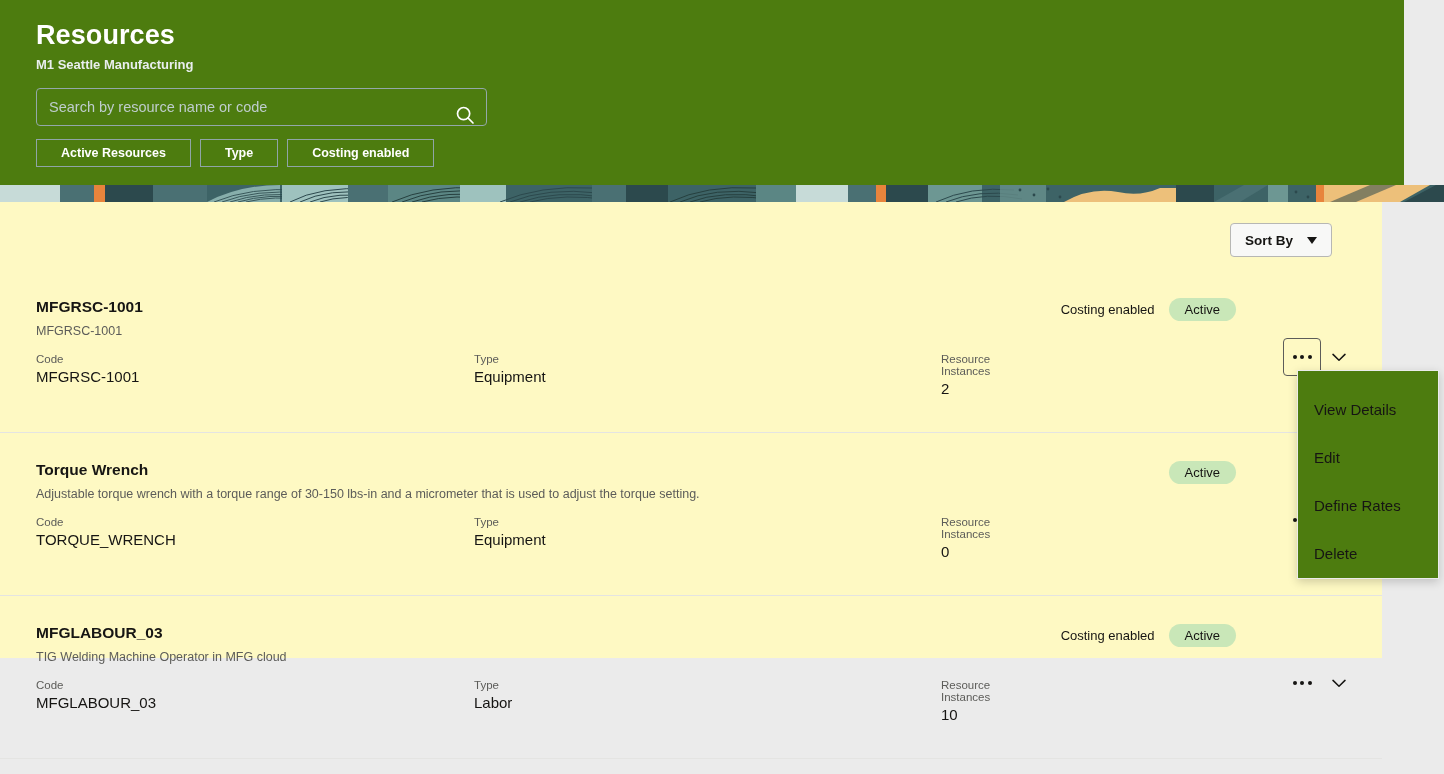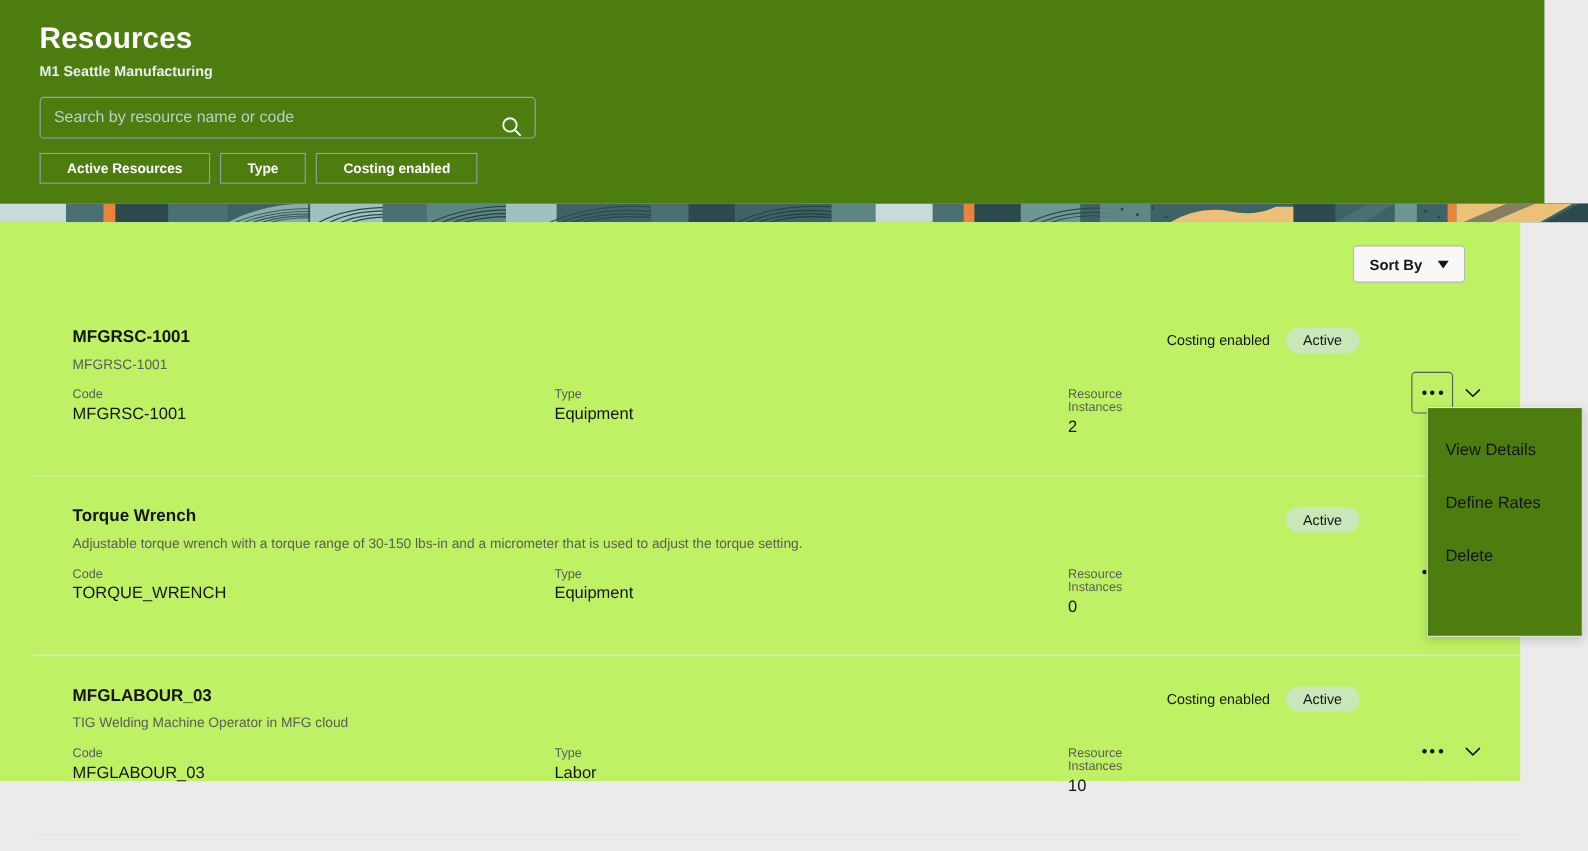--- a/index.html
+++ b/index.html
@@ -55,23 +55,22 @@
 
   
   .banner {
     position: absolute; left: 0; top: 185px; width: 1444px; height: 17px;
     overflow: hidden; background: #3d6366;
   }
   .banner svg { display: block; }
 
   
   .panel {
-    position: absolute; left: 0; top: 202px; width: 1382px; height: 508px;
-    background: #bef264;
-    padding-left: 30px;
+    position: absolute; left: 0; top: 202px; width: 1382px; height: 456px;
+    background: #fef9c3;
   }
   .toolbar { position: relative; height: 68px; }
   .sortby-btn {
     position: absolute; right: 50px; top: 21px;
     height: 34px; padding: 0 14px; background: #f8f8f7;
     border: 1px solid #b7b7b4; border-radius: 4px; cursor: pointer;
     display: flex; align-items: center; gap: 14px;
     font-family: inherit; font-size: 13.5px; font-weight: bold; color: #161513;
   }
   .caret-down {
@@ -347,17 +346,18 @@
             <path d="M1 1.4 L7 7.2 L13 1.4" stroke="#161513" stroke-width="1.5" stroke-linecap="round" stroke-linejoin="round"></path>
           </svg>
         </span>
       </div>
     </div>
 
   </div>
 
   <div class="menu">
     <div class="menu-item">View Details</div>
+    <div class="menu-item">Edit</div>
     <div class="menu-item">Define Rates</div>
     <div class="menu-item">Delete</div>
   </div>
 
 </div>
 
 </body></html>

